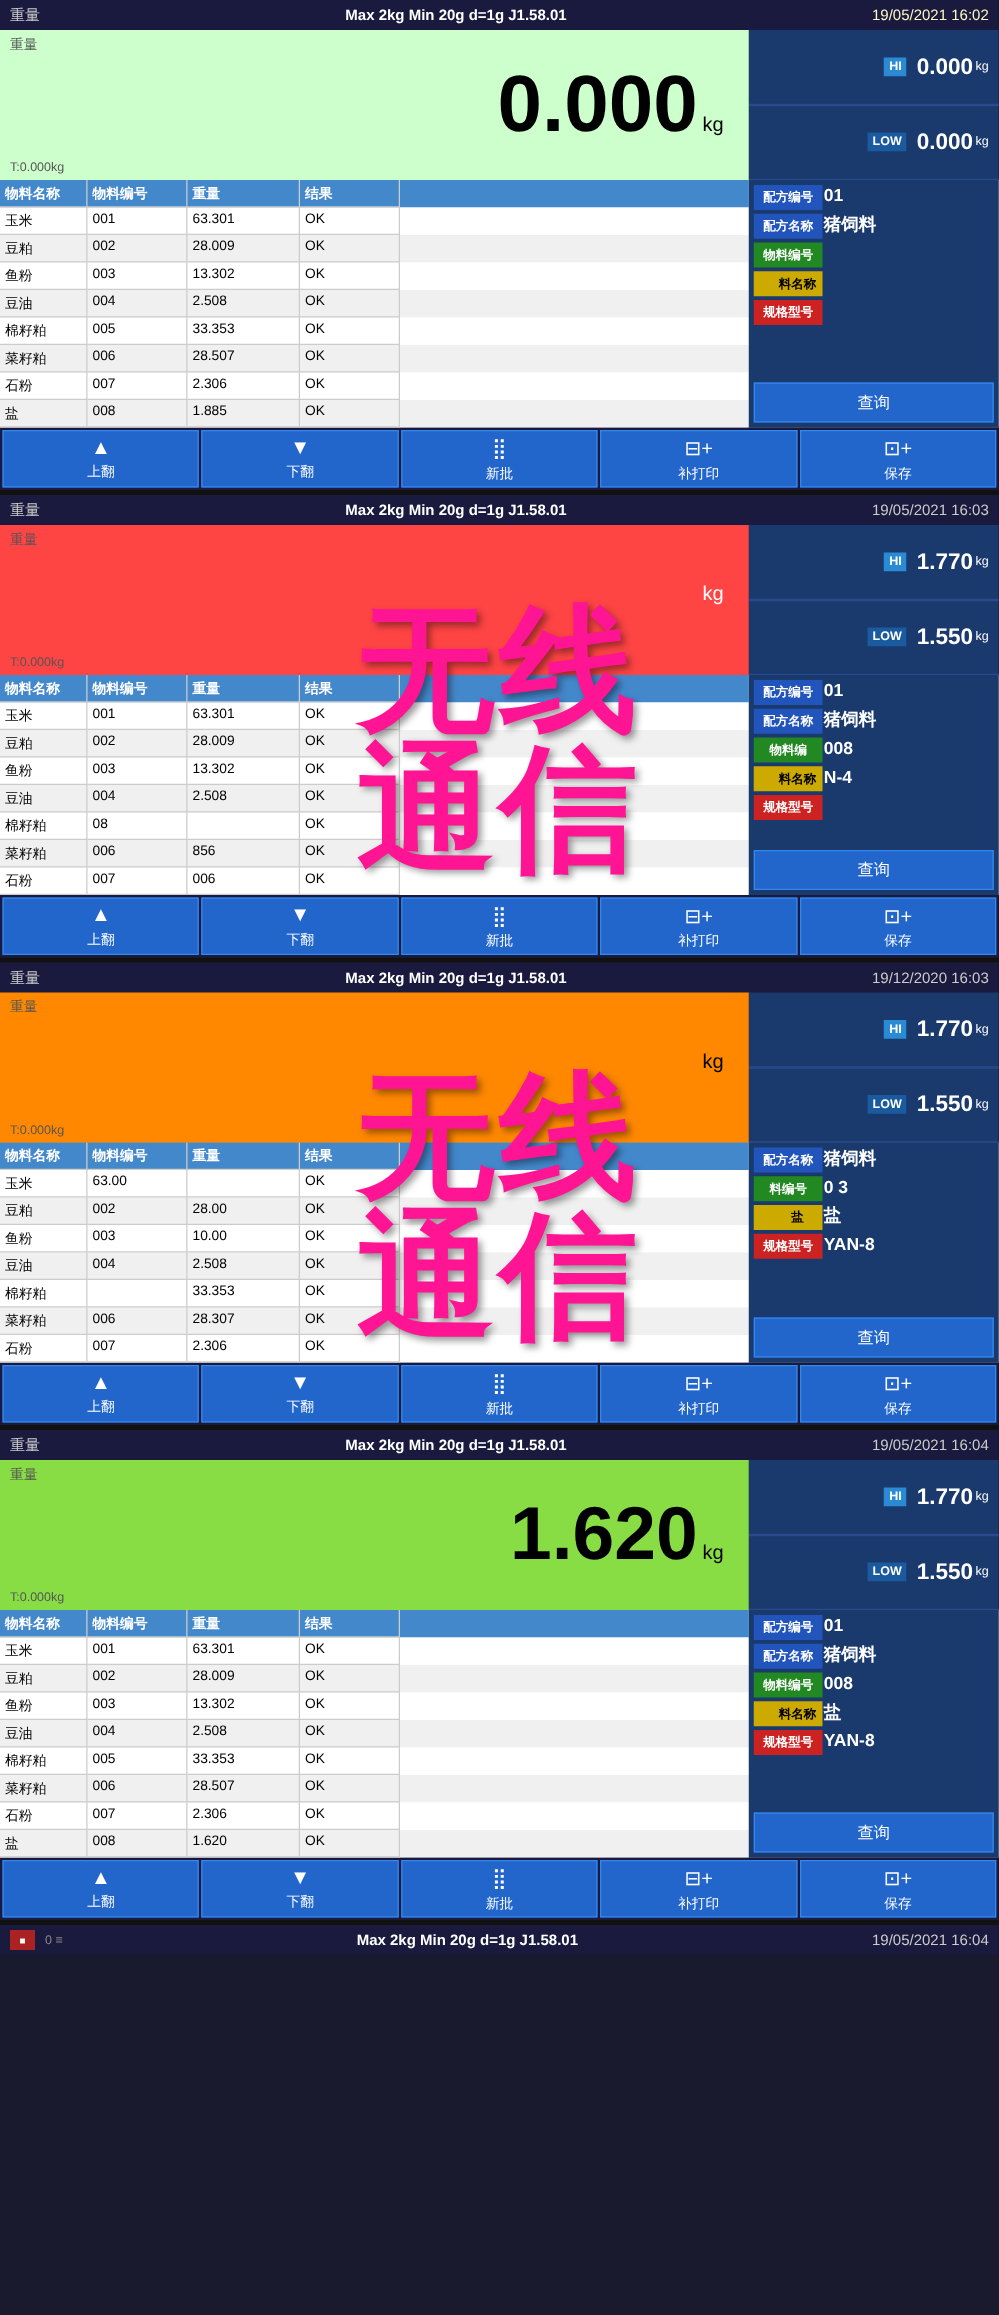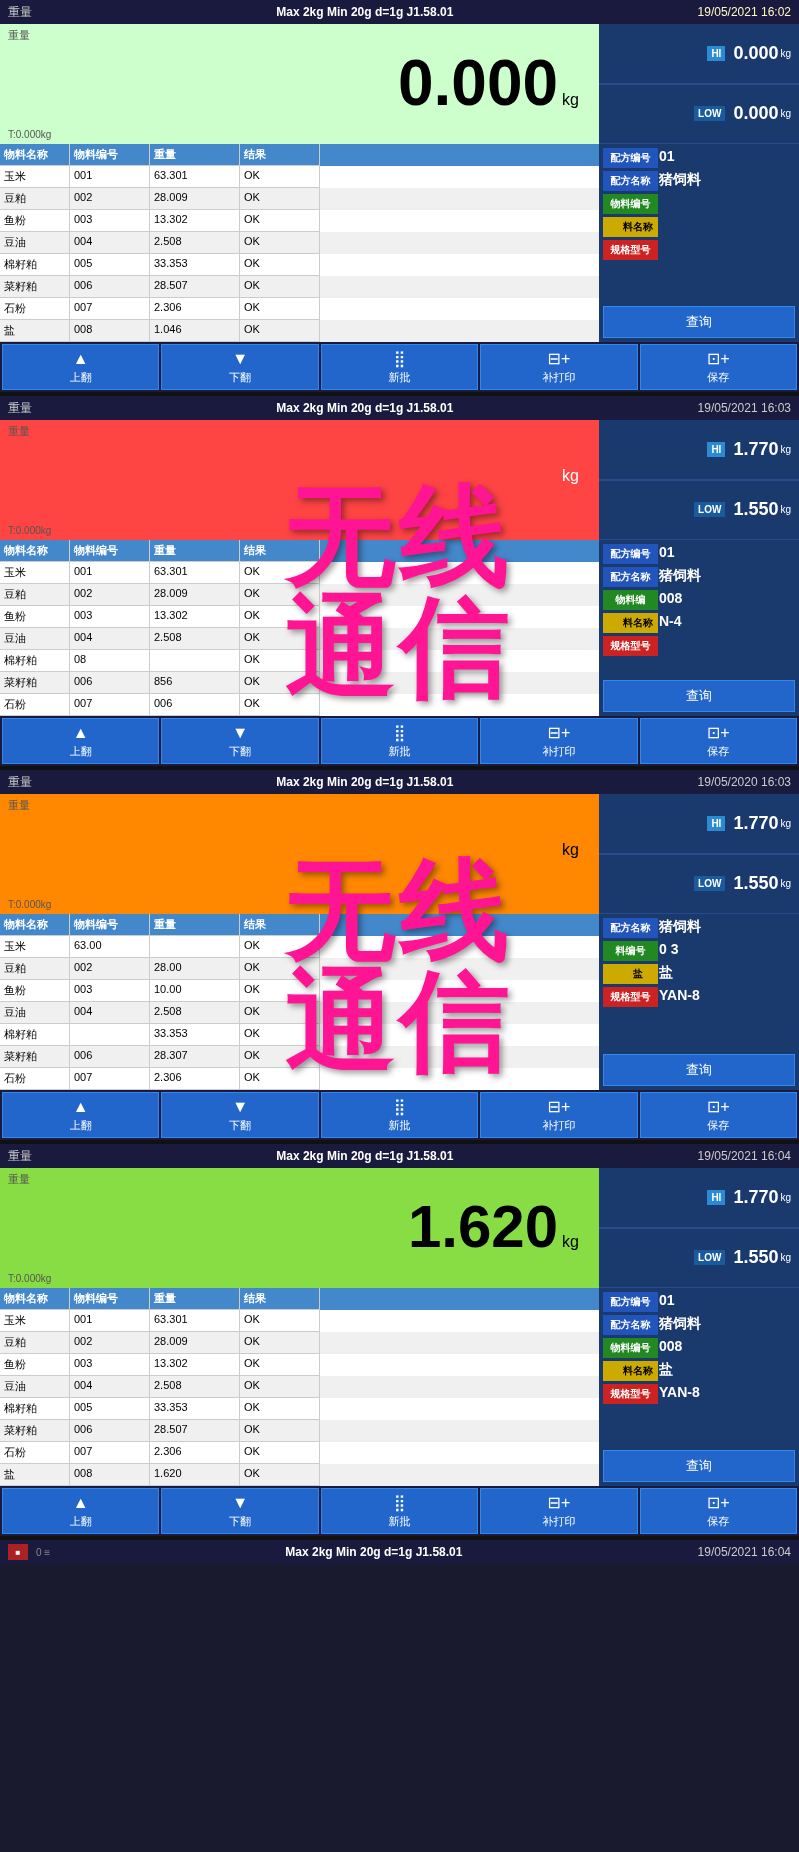--- a/index.html
+++ b/index.html
@@ -239,21 +239,21 @@
           </div>
           <div class="table-row-data">
             <div>石粉</div>
             <div>007</div>
             <div>2.306</div>
             <div>OK</div>
           </div>
           <div class="table-row-data">
             <div>盐</div>
             <div>008</div>
-            <div>1.046</div>
+            <div>1.885</div>
             <div>OK</div>
           </div>
         </div>
         <div class="info-panel">
           <div class="info-row">
             <span class="info-label blue" style="background: rgb(34, 85, 187); color: rgb(255, 255, 255);">配方编号</span>
             <span class="info-value">01</span>
           </div>
           <div class="info-row">
             <span class="info-label blue" style="background: rgb(34, 85, 187); color: rgb(255, 255, 255);">配方名称</span>
@@ -421,21 +421,21 @@
       <span style="font-size:11px;">保存</span>
     </div>
       </div>
       <div style="position: absolute; top: 38%; left: 50%; transform: translate(-50%, -50%); font-size: 110px; font-weight: 900; color: rgb(255, 20, 147); white-space: nowrap; z-index: 100; pointer-events: none; letter-spacing: 4px; text-shadow: rgba(0, 0, 0, 0.4) 3px 3px 6px;">无线</div>
       <div style="position: absolute; top: 68%; left: 50%; transform: translate(-50%, -50%); font-size: 110px; font-weight: 900; color: rgb(255, 20, 147); white-space: nowrap; z-index: 100; pointer-events: none; letter-spacing: 4px; text-shadow: rgba(0, 0, 0, 0.4) 3px 3px 6px;">通信</div>
     </div>
     <div class="panel-wrapper" style="border-bottom: 4px solid rgb(17, 17, 17);">
       <div class="top-bar">
     <span style="color:#ccc;font-size:12px;">重量</span>
     <span style="color:#fff;font-size:12px;font-weight:bold;">Max 2kg  Min 20g  d=1g  J1.58.01</span>
-    <span style="color:#ccc;font-size:12px;">19/05/2020  16:03</span>
+    <span style="color:#ccc;font-size:12px;">19/12/2020  16:03</span>
   </div>
       <div class="weight-area">
         <div class="weight-main" style="background: rgb(255, 136, 0);">
     <span style="position:absolute;top:4px;left:8px;color:#555;font-size:11px;">重量</span>
     <span style="position:absolute;bottom:4px;left:8px;color:#555;font-size:10px;">T:0.000kg</span>
     <div style="display:flex;align-items:baseline;">
       <span style="font-size:16px;color:#000;margin-left:4px;margin-bottom:8px;">kg</span>
     </div>
   </div>
         <div class="weight-side">

